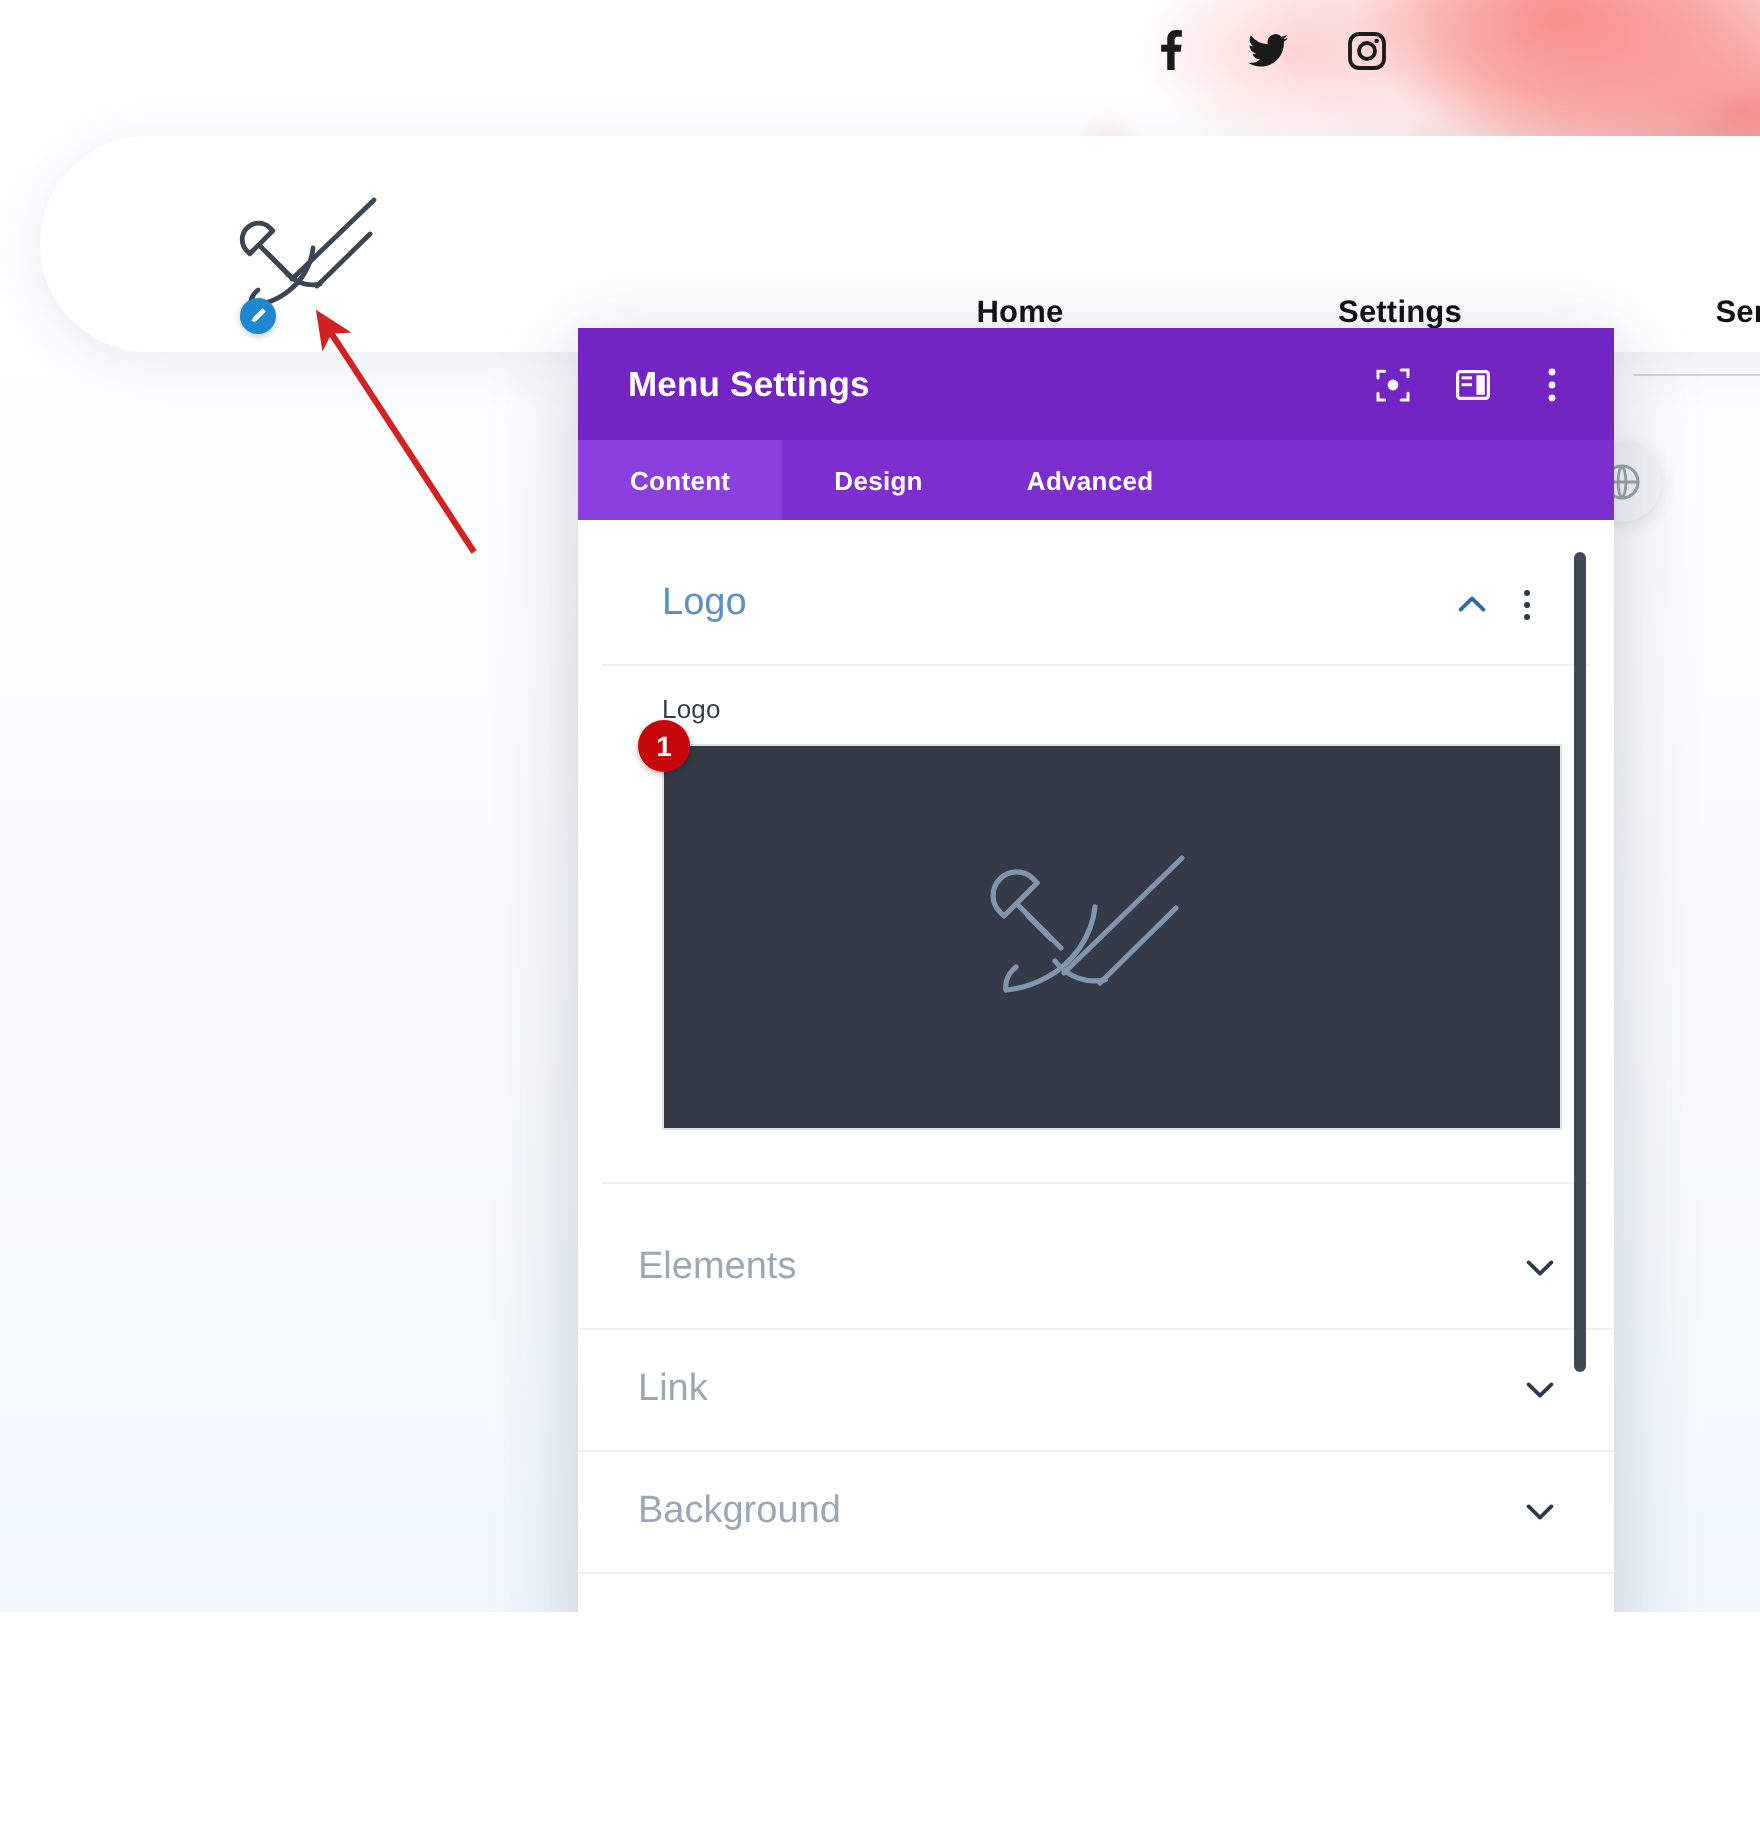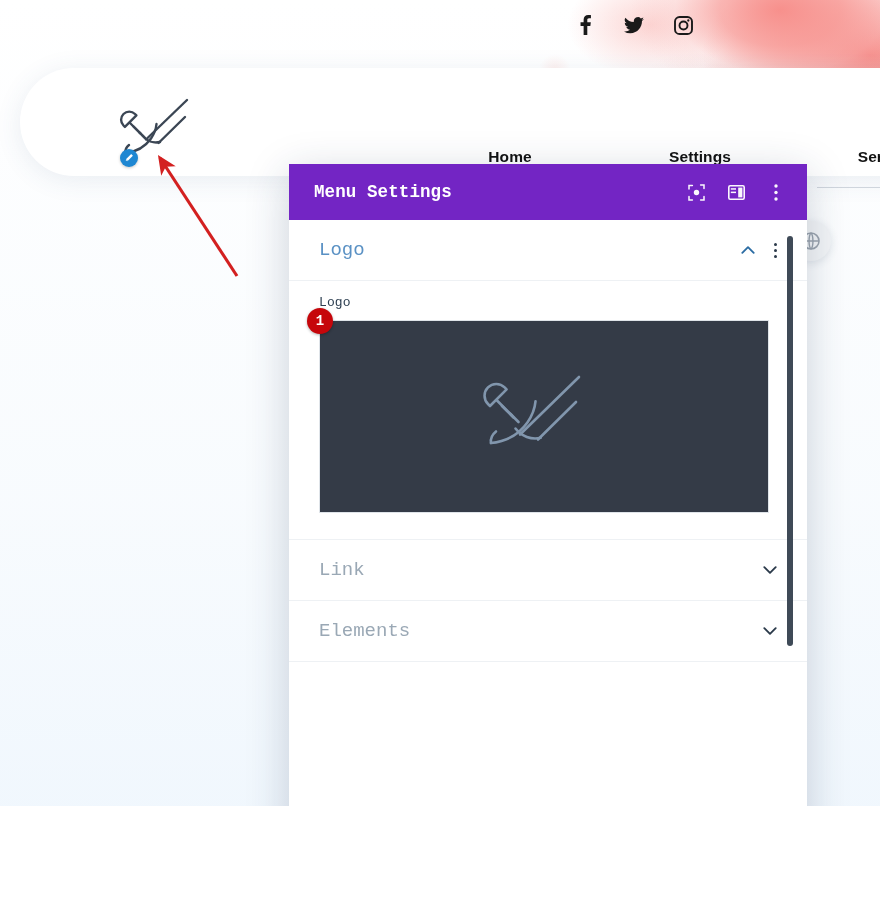--- a/index.html
+++ b/index.html
@@ -148,21 +148,20 @@
   .modal {
     position: absolute;
     left: 289px; top: 164px;
     width: 518px; height: 703px;
     background: #ffffff;
     box-shadow: 0 10px 40px rgba(30,50,80,0.22);
     z-index: 10;
     display: flex;
     flex-direction: column;
     overflow: hidden;
-    font-family: Liberation Mono, monospace;
   }
 
   .modal-header {
     height: 56px;
     background: #7325c4;
     display: flex;
     align-items: center;
     padding: 0 22px 0 25px;
     flex: 0 0 auto;
   }
@@ -218,21 +217,21 @@
     width: 7px;
   }
   .scroll-thumb {
     position: absolute;
     right: 7px; top: 16px;
     width: 6px; height: 410px;
     background: #3f4a57;
     border-radius: 3px;
   }
 
-  .section-open { padding: 0; }
+  .section-open { padding: 12px; }
 
   .section-head {
     height: 61px;
     display: flex;
     align-items: center;
     padding: 0 30px 0 30px;
     border-bottom: 1px solid #eef1f4;
   }
   .section-title {
     font-size: 19px;
@@ -424,20 +423,31 @@
         <span class="hdr-icon">
           <svg width="4" height="17" viewBox="0 0 4 17">
             <circle cx="2" cy="2" r="1.7" fill="currentColor"></circle>
             <circle cx="2" cy="8.5" r="1.7" fill="currentColor"></circle>
             <circle cx="2" cy="15" r="1.7" fill="currentColor"></circle>
           </svg>
         </span>
       </div>
     </div>
 
+    <div class="tabbar">
+      <div class="tab active">
+        <span>Content</span>
+      </div>
+      <div class="tab">
+        <span>Design</span>
+      </div>
+      <div class="tab">
+        <span>Advanced</span>
+      </div>
+    </div>
 
     <div class="modal-body">
 
       <div class="section-open">
         <div class="section-head">
           <div class="section-title open">Logo</div>
           <div class="section-head-actions">
             <span class="chev">
               <svg width="15" height="10" viewBox="0 0 15 10">
                   <path d="M1.4 8L7.5 2l6.1 6" fill="none" stroke="#2b6ca3" stroke-width="2" stroke-linecap="round" stroke-linejoin="round"></path>
@@ -466,39 +476,47 @@
                 <path d="M71.5 86.5c6 7.9 15.8 11.5 25.2 9.3"></path>
                 <path d="M76 92.5L135 35"></path>
                 <path d="M94 97.5L132 60"></path>
               </g>
             </svg>
           </div>
         </div>
       </div>
 
       <div class="accordion-row">
+        <div class="section-title">Elements</div>
+        <span class="chev">
+          <svg width="15" height="10" viewBox="0 0 15 10">
+              <path d="M1.4 2L7.5 8l6.1-6" fill="none" stroke="#2b3a4a" stroke-width="2" stroke-linecap="round" stroke-linejoin="round"></path>
+            </svg>
+        </span>
+      </div>
+
+      <div class="accordion-row">
         <div class="section-title">Link</div>
         <span class="chev">
           <svg width="15" height="10" viewBox="0 0 15 10">
               <path d="M1.4 2L7.5 8l6.1-6" fill="none" stroke="#2b3a4a" stroke-width="2" stroke-linecap="round" stroke-linejoin="round"></path>
             </svg>
         </span>
       </div>
 
       <div class="accordion-row">
-        <div class="section-title">Elements</div>
+        <div class="section-title">Background</div>
         <span class="chev">
           <svg width="15" height="10" viewBox="0 0 15 10">
               <path d="M1.4 2L7.5 8l6.1-6" fill="none" stroke="#2b3a4a" stroke-width="2" stroke-linecap="round" stroke-linejoin="round"></path>
             </svg>
         </span>
       </div>
 
 
-
       <div class="scroll-track">
         <div class="scroll-thumb"></div>
       </div>
     </div>
 
     <div class="modal-footer">
       <div class="footer-btn fb-cancel">
         <svg width="14" height="14" viewBox="0 0 14 14">
             <path d="M1.6 1.6l10.8 10.8M12.4 1.6L1.6 12.4" stroke="#ffffff" stroke-width="2.6" stroke-linecap="round"></path>
           </svg>

